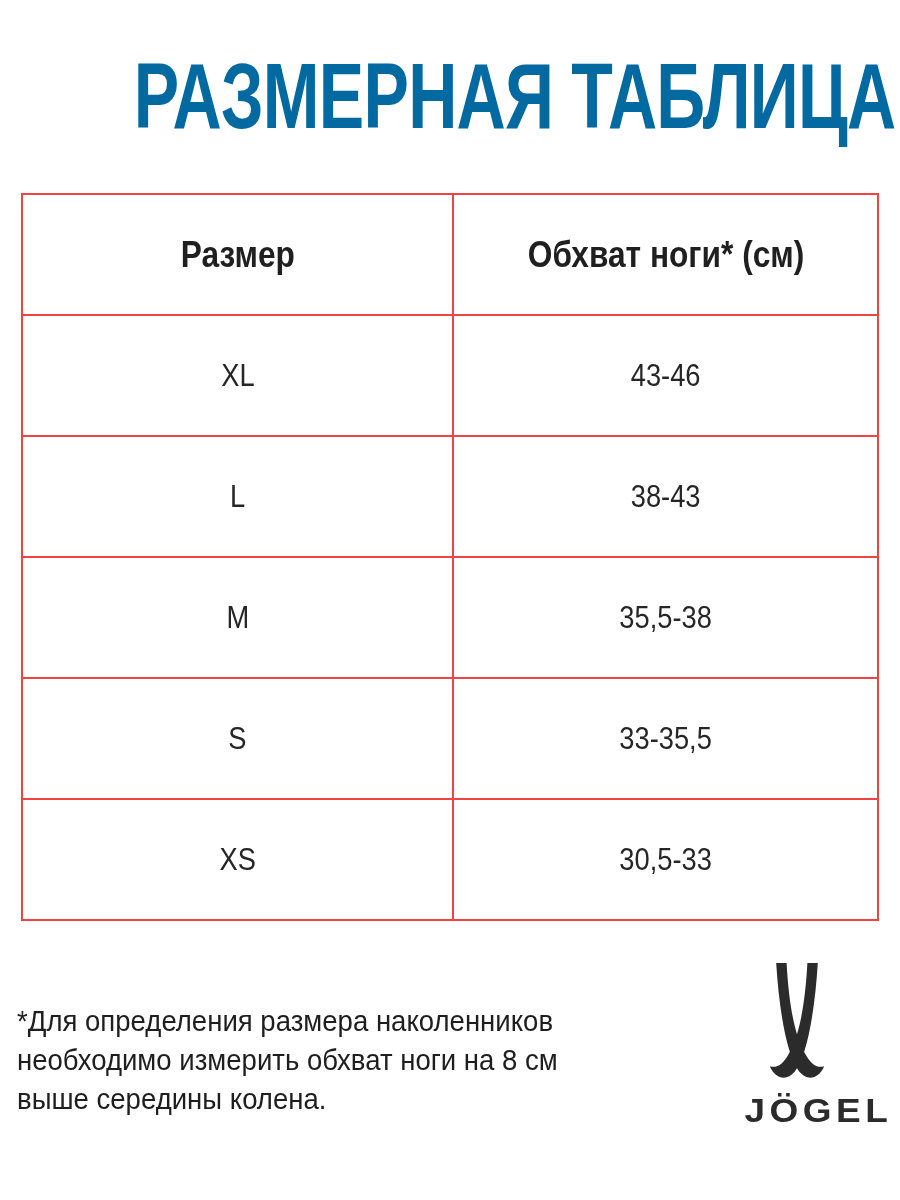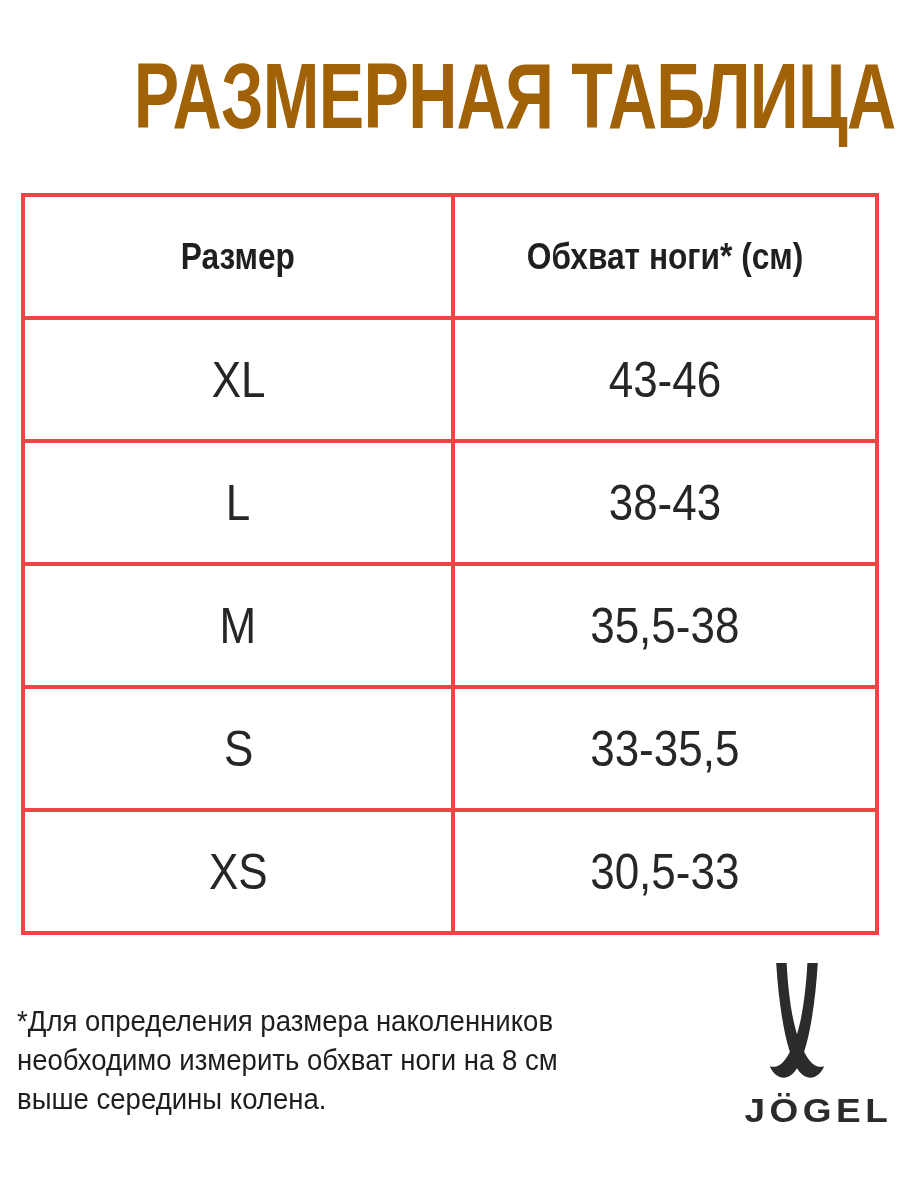--- a/index.html
+++ b/index.html
@@ -15,53 +15,53 @@
 
   
   .title {
     position: absolute;
     top: 48px; left: 0; right: 0;
     margin: 0;
     text-align: right;
     font-size: 92px;
     font-weight: 700;
     line-height: 96px;
-    color: #a16207;
+    color: #0369a1;
     white-space: nowrap;
   }
   .squeeze-title {
     display: inline-block;
     transform: scaleX(0.74);
     transform-origin: 50% 50%;
     letter-spacing: -1px;
   }
 
   
   .size-table {
     position: absolute;
     left: 21px; top: 193px;
     width: 858px;
     border-collapse: collapse;
     table-layout: fixed;
   }
   .size-table th, .size-table td {
-    border: 4px solid #ef4444;
+    border: 2px solid #ef4444;
     height: 119px;
     text-align: center;
     vertical-align: middle;
     padding: 0;
   }
   .size-table col.c1 { width: 50.4%; }
   .size-table th {
     font-size: 36px;
     font-weight: 700;
     color: #1f1f1f;
   }
   .size-table td {
-    font-size: 50px;
+    font-size: 31px;
     font-weight: 500;
     color: #262626;
   }
   .squeeze {
     display: inline-block;
     transform: scaleX(0.88);
     transform-origin: 50% 50%;
   }
 
   

